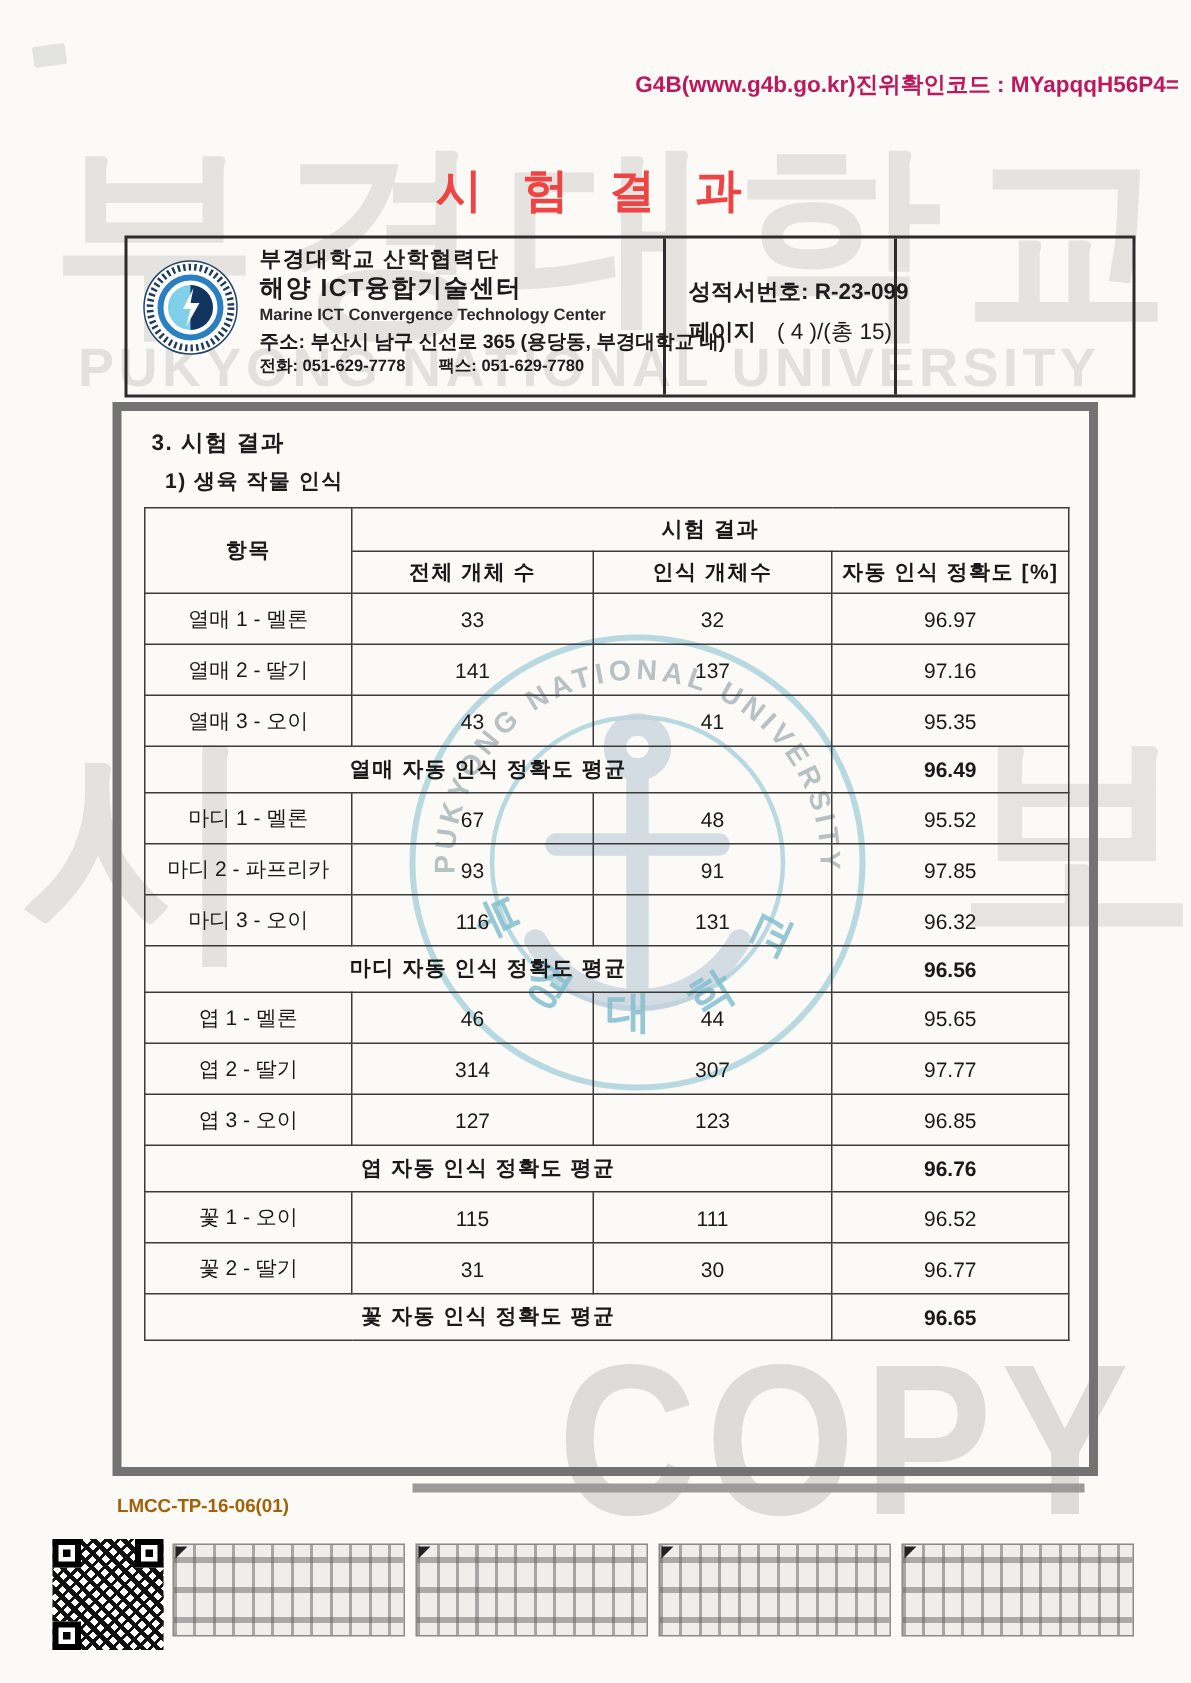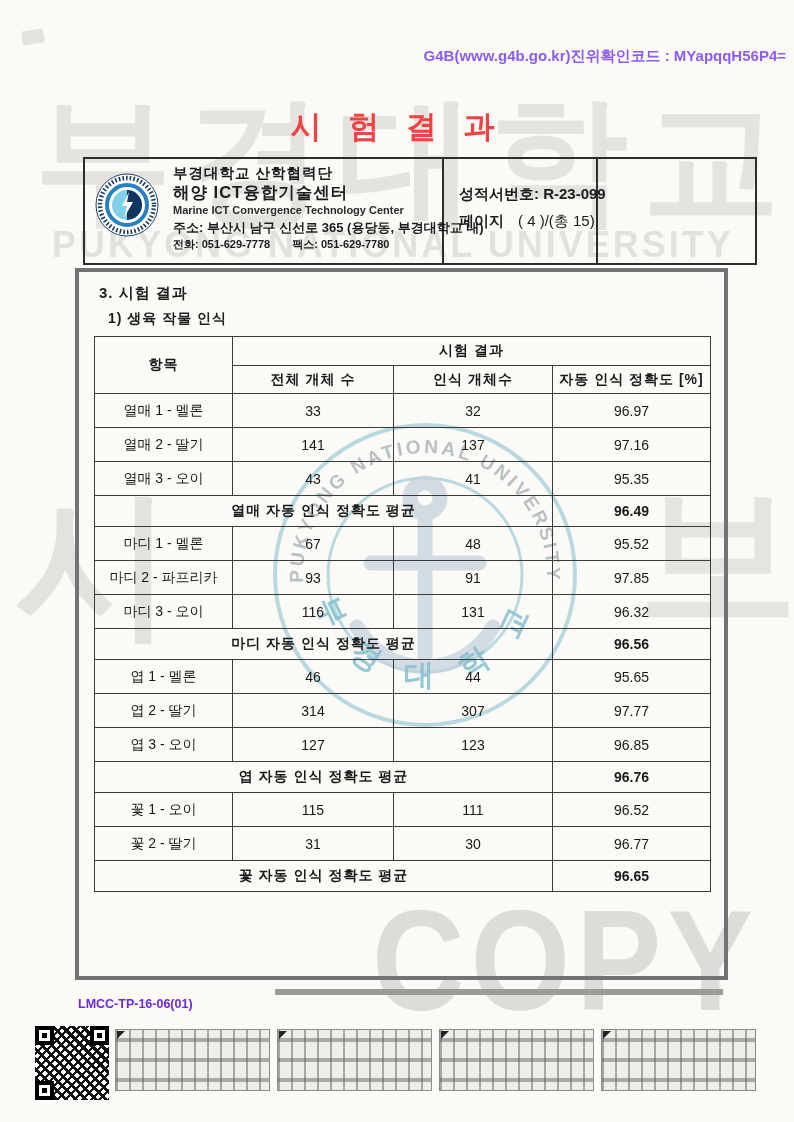--- a/index.html
+++ b/index.html
@@ -31,35 +31,35 @@
   .org .l1{font-size:14.5px;font-weight:bold;letter-spacing:1px;}
   .org .l2{font-size:16.5px;font-weight:bold;letter-spacing:1px;}
   .org .l3{font-size:11px;font-weight:600;color:#2a2a2a;margin-top:1px;}
   .org .l4{font-size:13px;font-weight:bold;margin-top:2px;}
   .org .l5{font-size:11px;font-weight:bold;margin-top:2px;}
   .org .l5 .gap{display:inline-block;width:22px;}
   .repno{position:absolute;left:374px;top:26px;font-size:15px;font-weight:bold;white-space:nowrap;}
   .pgline{position:absolute;left:374px;top:53px;font-size:15px;white-space:nowrap;}
   .pgline .lab{font-weight:bold;margin-right:14px;}
   
-  .mbox{position:absolute;left:75px;top:268px;width:645px;height:704px;border:4px solid #737373;z-index:2;}
+  .mbox{position:absolute;left:75px;top:268px;width:645px;height:704px;border:6px solid #737373;z-index:2;}
   .sec1{position:absolute;left:20px;top:12px;font-size:15px;font-weight:bold;letter-spacing:1px;}
   .sec2{position:absolute;left:29px;top:38px;font-size:14px;font-weight:bold;letter-spacing:1px;}
   
   table.res{position:absolute;left:15px;top:64px;width:616px;border-collapse:collapse;table-layout:fixed;
             font-size:14px;color:#191919;}
   table.res td,table.res th{border:1.5px solid #3b3b3b;text-align:center;padding:0;background:transparent;}
   table.res th{font-weight:bold;letter-spacing:1px;}
   .rh1{height:29px;} .rh2{height:28px;margin-top:24px;} .rdata{height:34px;} .ravg{height:31px;}
   td.avg-label{text-align:right;font-weight:bold;padding-right:12px;letter-spacing:1px;margin-left:11px;}
   td.avg-val{font-weight:bold;}
   .fnote{position:absolute;left:19px;top:624px;font-size:13px;font-weight:bold;letter-spacing:.2px;white-space:nowrap;}
   
   .greybar{position:absolute;left:275px;top:989px;width:448px;height:6px;background:#9c9b99;z-index:2;}
-  .formcode{position:absolute;left:78px;top:997px;font-size:12.5px;font-weight:bold;color:#6d28d9;z-index:2;}
+  .formcode{position:absolute;left:78px;top:997px;font-size:12.5px;font-weight:bold;color:#a16207;z-index:2;}
   .qr{position:absolute;left:35px;top:1026px;width:74px;height:74px;z-index:2;background:
       repeating-linear-gradient(45deg,#111 0 3px,transparent 3px 7px),
       repeating-linear-gradient(-45deg,#111 0 2px,transparent 2px 6px),#fff;}
   .qr .f{position:absolute;width:19px;height:19px;border:4px solid #000;background:#fff;box-sizing:border-box;}
   .qr .f::after{content:"";position:absolute;left:3px;top:3px;width:5px;height:5px;background:#000;}
   .qr .f1{left:0;top:0;} .qr .f2{right:0;top:0;} .qr .f3{left:0;bottom:0;}
   .strip{position:absolute;top:1029px;width:155px;height:62px;z-index:2;border:1px solid #8d8c8a;box-sizing:border-box;
          background-image:
            repeating-linear-gradient(90deg,rgba(95,95,95,.5) 0 2px,transparent 2px 13px),
            repeating-linear-gradient(0deg,transparent 0 8px,rgba(75,75,75,.42) 8px 12px,transparent 12px 20px);
@@ -102,21 +102,21 @@
         <textPath href="#topArc" startOffset="50%" text-anchor="middle">PUKYONG NATIONAL UNIVERSITY</textPath>
       </text>
       <text font-family="Liberation Sans, sans-serif" font-size="30" font-weight="bold" fill="#85bfce" opacity=".85" letter-spacing="12">
         <textPath href="#botArc" startOffset="50%" text-anchor="middle">부 경 대 학 교</textPath>
       </text>
     </svg>
 
     <div class="wm-copy">COPY</div>
   </div>
 
-  <div class="gcode" style="color:#8b5cf6;z-index:2;">G4B(www.g4b.go.kr)진위확인코드 : MYapqqH56P4=</div>
+  <div class="gcode" style="color:#be185d;z-index:2;">G4B(www.g4b.go.kr)진위확인코드 : MYapqqH56P4=</div>
 
   <div class="title">시 험 결 과</div>
 
   <div class="hbox">
     <div class="hdiv" style="left:357px;"></div>
     <div class="hdiv" style="left:511px;"></div>
 
     <svg class="logo" viewBox="0 0 64 64">
       <circle cx="32" cy="32" r="31" fill="#ffffff" stroke="#23446d" stroke-width="1"></circle>
       <circle cx="32" cy="32" r="27" fill="none" stroke="#1d3a60" stroke-width="4.5" stroke-dasharray="1.6 2.1"></circle>

